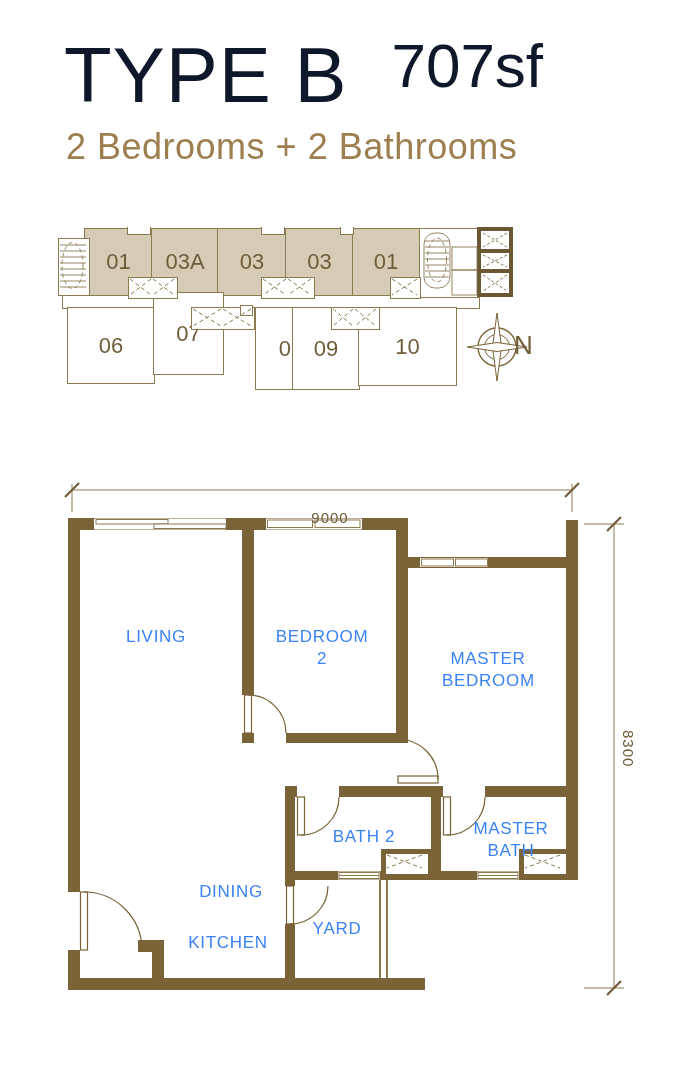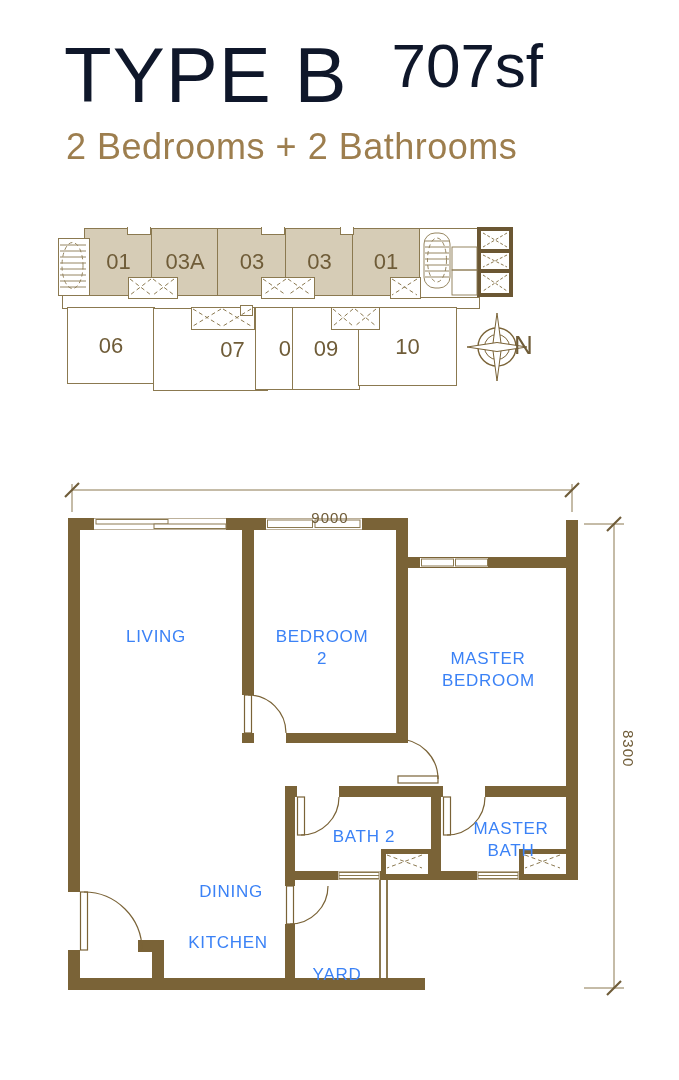--- a/index.html
+++ b/index.html
@@ -76,21 +76,21 @@
     <div class="core" style="left:418px;top:228px;width:60px;height:68px;"></div>
     <div class="stairbox" style="left:422px;top:232px;width:29px;height:58px;border:none;"></div>
 
     <div class="lift" style="left:477px;top:227px;width:36px;height:70px;box-sizing:border-box;"></div>
     <div class="liftsep" style="left:481px;top:249px;width:28px;height:4px;"></div>
     <div class="liftsep" style="left:481px;top:269px;width:28px;height:4px;"></div>
 
     <div class="cell" style="left:67px;top:307px;width:86px;height:75px;">
         <span>06</span>
       </div>
-    <div class="cell" style="left:153px;top:308px;width:69px;height:81px;padding-left:44px;">
+    <div class="cell" style="left:153px;top:292px;width:69px;height:81px;">
         <span>07</span>
       </div>
     <div class="cell" style="left:222px;top:307px;width:70px;height:81px;margin-left:33px;">
         <span>08</span>
       </div>
     <div class="cell" style="left:292px;top:307px;width:66px;height:81px;">
         <span>09</span>
       </div>
     <div class="cell" style="left:358px;top:307px;width:97px;height:77px;">
         <span>10</span>
@@ -128,21 +128,21 @@
 
     <div class="thinwall" style="left:379px;top:880px;width:9px;height:98px;"></div>
 
     <div class="room-label" style="left:106px;top:626px;width:100px;">LIVING</div>
     <div class="room-label" style="left:272px;top:626px;width:100px;">BEDROOM 2</div>
     <div class="room-label" style="left:442px;top:648px;width:92px;">MASTER BEDROOM</div>
     <div class="room-label" style="left:181px;top:858px;width:100px;margin-top:23px;">DINING</div>
     <div class="room-label" style="left:314px;top:826px;width:100px;">BATH 2</div>
     <div class="room-label" style="left:473px;top:818px;width:76px;">MASTER BATH</div>
     <div class="room-label" style="left:178px;top:932px;width:100px;">KITCHEN</div>
-    <div class="room-label" style="left:297px;top:964px;width:80px;">YARD</div>
+    <div class="room-label" style="left:297px;top:918px;width:80px;">YARD</div>
 
     <div class="dim-label" style="left:300px;top:462px;width:60px;text-align:center;margin-top:47px;">9000</div>
     <div class="dim-label vert" style="left:620px;top:730px;">8300</div>
   </div>
 
   <svg class="svg-overlay" width="679" height="1080" viewBox="0 0 679 1080">
 
     <g stroke="#8b7950" stroke-width="0.9">
       <path d="M60 245H86 M60 251H86 M60 257H86 M60 263H86 M60 269H86 M60 275H86 M60 281H86 M60 287H86" fill="none"></path>
       <ellipse cx="72.5" cy="265.5" rx="10.5" ry="23" fill="none" stroke-dasharray="4 3"></ellipse>

